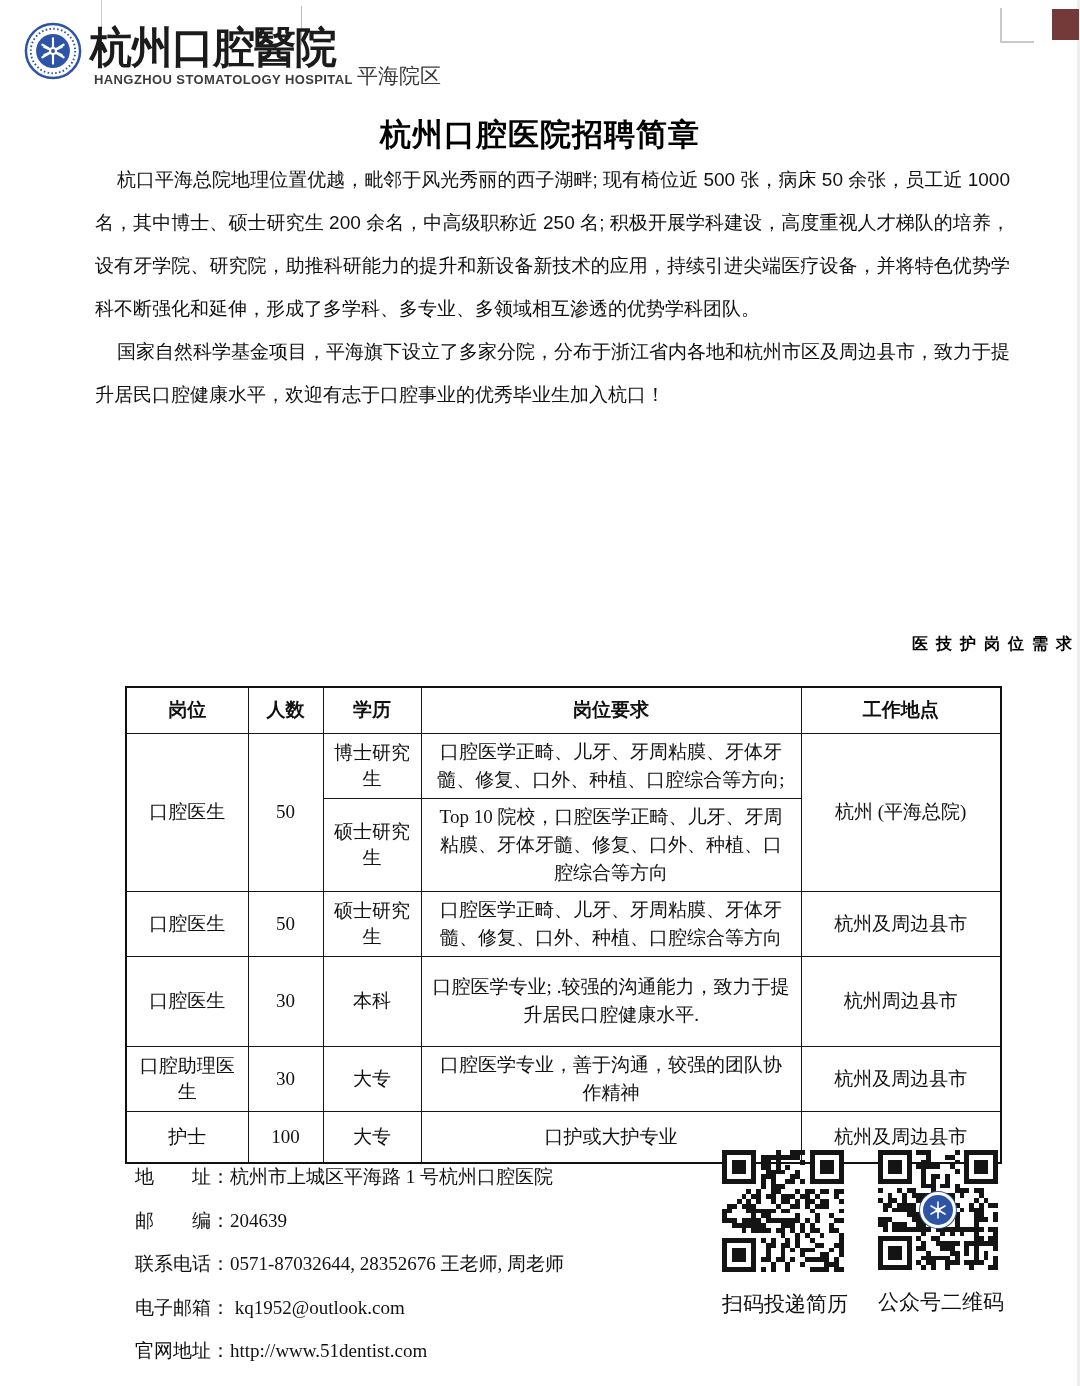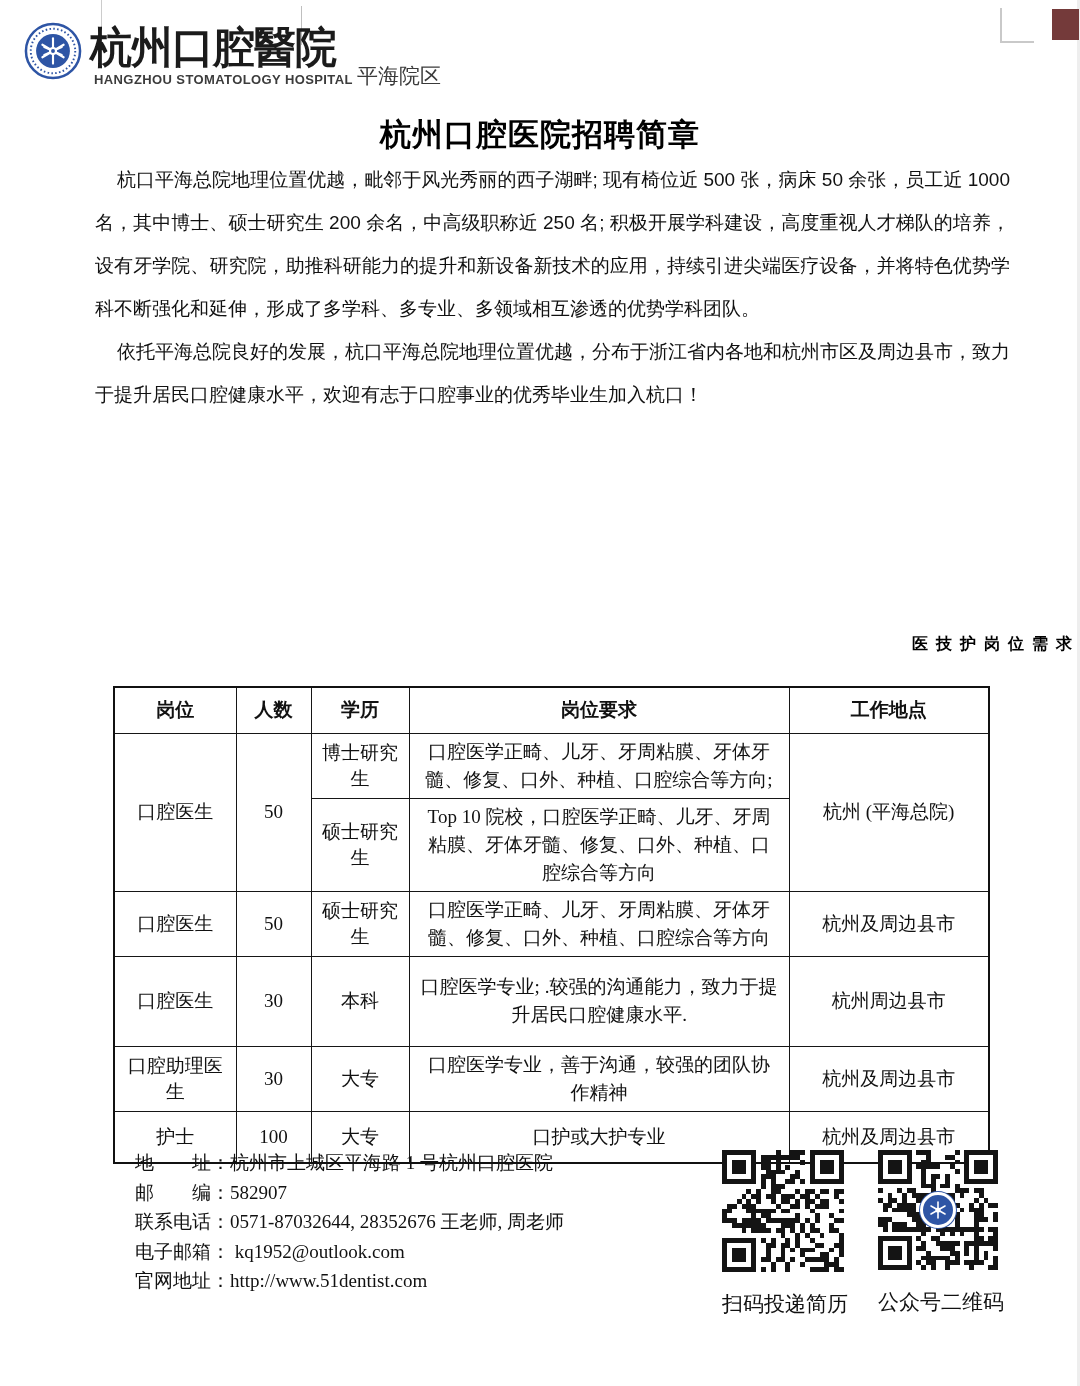--- a/index.html
+++ b/index.html
@@ -37,30 +37,30 @@
   .section-heading { position:absolute; left:0; top:634px; width:1080px; text-align:right;
                font-size:16px; font-weight:bold; letter-spacing:8px; color:#000;
                font-family:"DejaVu Serif",serif; }
 
   
   .jobs-table { position:absolute; left:113px; top:686px; width:875px;
                 border-collapse:collapse; table-layout:fixed;
                 font-size:19px; color:#111; }
   .jobs-table td, .jobs-table th { border:1.5px solid #161616; text-align:center;
                 vertical-align:middle; padding:3px 6px; font-weight:normal; }
-  .jobs-table { border:2.5px solid #111; }
+  .jobs-table { border:2.5px solid #111;margin-left:12px; }
   .jobs-table th { font-weight:bold; height:46px; }
   .jobs-table td.req { text-align:center; padding:4px 11px; line-height:28px; }
   .col-post{width:122px;} .col-count{width:75px;} .col-degree{width:98px;}
   .col-req{width:380px;} .col-loc{width:200px;}
 
   
   .contacts { position:absolute; left:135px; top:1148px; font-size:19px; line-height:29.5px; color:#111; }
   .contacts .row { white-space:nowrap; }
-  .contacts .lbl { display:inline-block; }
+  .contacts .lbl { display:inline-block;margin-top:14px; }
 
   
   .qr-block { position:absolute; top:1150px; }
   .qr-left  { left:722px; width:122px; }
   .qr-right { left:878px; width:120px;font-family:Liberation Mono, monospace; }
   .qr-box { width:100%; aspect-ratio:1/1; position:relative; }
   .qr-box svg { display:block; width:100%; height:100%; fill:#141414; }
   .qr-caption { margin-top:18px; text-align:right; font-size:21px; color:#111; white-space:nowrap; }
   .qr-emblem { position:absolute; left:50%; top:50%; width:36px; height:36px;
                transform:translate(-50%,-50%); border-radius:50%;
@@ -93,21 +93,21 @@
   </svg>
   <div class="logo-cn">杭州口腔醫院</div>
   <div class="logo-en">HANGZHOU STOMATOLOGY HOSPITAL</div>
   <div class="logo-campus">平海院区</div>
 </div>
 
 <div class="doc-title">杭州口腔医院招聘简章</div>
 
 <div class="body-text">
   <p>杭口平海总院地理位置优越，毗邻于风光秀丽的西子湖畔; 现有椅位近 500 张，病床 50 余张，员工近 1000 名，其中博士、硕士研究生 200 余名，中高级职称近 250 名; 积极开展学科建设，高度重视人才梯队的培养，设有牙学院、研究院，助推科研能力的提升和新设备新技术的应用，持续引进尖端医疗设备，并将特色优势学科不断强化和延伸，形成了多学科、多专业、多领域相互渗透的优势学科团队。</p>
-  <p>依托平海总院良好的发展，杭口平海总院地理位置优越，分布于浙江省内各地和杭州市区及周边县市，致力于提升居民口腔健康水平，欢迎有志于口腔事业的优秀毕业生加入杭口！</p>
+  <p>国家自然科学基金项目，平海旗下设立了多家分院，分布于浙江省内各地和杭州市区及周边县市，致力于提升居民口腔健康水平，欢迎有志于口腔事业的优秀毕业生加入杭口！</p>
 </div>
 
 <div class="section-heading">医技护岗位需求</div>
 
 <table class="jobs-table">
   <colgroup>
     <col class="col-post">
       <col class="col-count">
       <col class="col-degree">
       <col class="col-req">
@@ -158,21 +158,21 @@
     <td>100</td>
     <td>大专</td>
     <td class="req">口护或大护专业</td>
     <td>杭州及周边县市</td>
   </tr>
 </tbody>
   </table>
 
 <div class="contacts">
   <div class="row"><span class="lbl">地　　址：</span><span>杭州市上城区平海路 1 号杭州口腔医院</span></div>
-  <div class="row"><span class="lbl">邮　　编：</span><span>582907</span></div>
+  <div class="row"><span class="lbl">邮　　编：</span><span>204639</span></div>
   <div class="row"><span class="lbl">联系电话：</span><span>0571-87032644,  28352676 王老师, 周老师</span></div>
   <div class="row"><span class="lbl">电子邮箱：</span><span> kq1952@outlook.com</span></div>
   <div class="row"><span class="lbl">官网地址：</span><span>http://www.51dentist.com</span></div>
 </div>
 
 <div class="qr-block qr-left">
   <div class="qr-box" id="qr1">
       <svg viewBox="0 0 25 25" shape-rendering="crispEdges" preserveAspectRatio="none">
         <rect x="11" y="0" width="1" height="1"></rect>
         <rect x="14" y="0" width="1" height="1"></rect>

